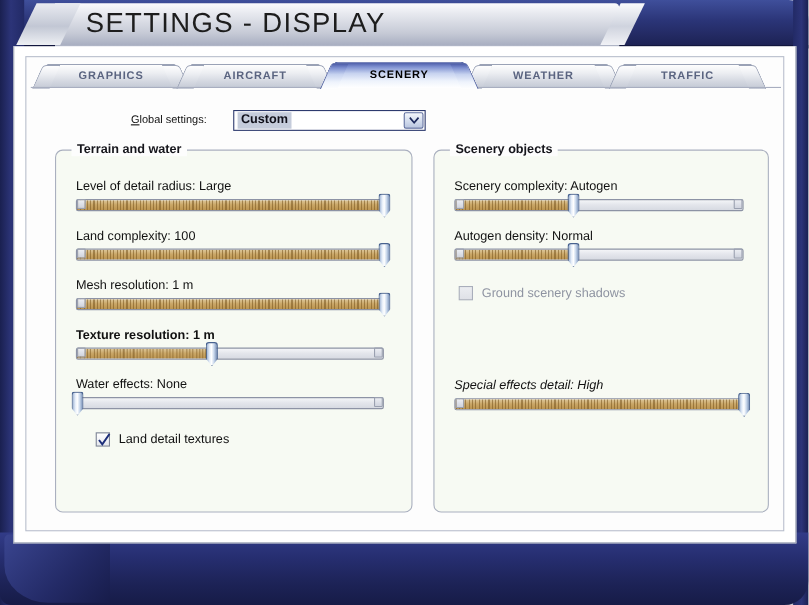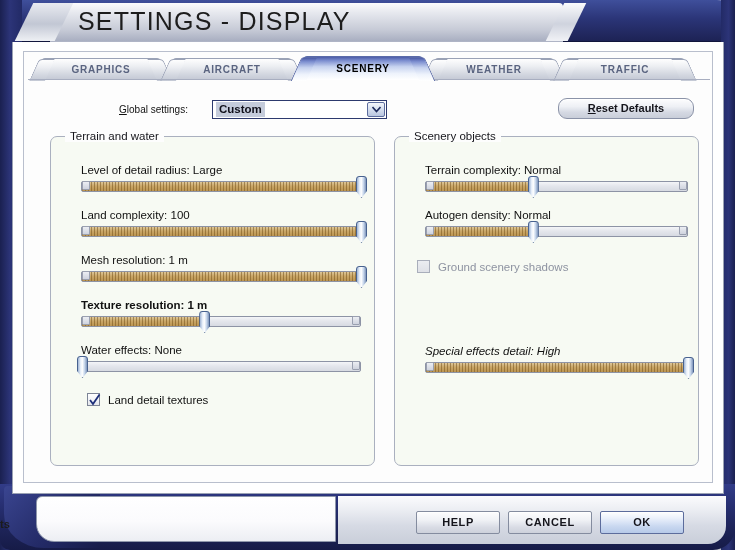--- a/index.html
+++ b/index.html
@@ -240,27 +240,27 @@
   }
   .groupbox.left  { left: 26px;  top: 84px; width: 325px; height: 330px; }
   .groupbox.right { left: 370px; top: 84px; width: 305px; height: 330px; }
 
   .group-title {
     position: absolute;
     top: -7px; left: 14px;
     background: #fdfdfd;
     padding: 0 5px;
     font-size: 11.5px;
-    font-weight: normal;
+    font-weight: bold;
     color: #16161c;
     white-space: nowrap;
   }
 
   
-  .slider-row { position: absolute; margin-left: 12px; }
+  .slider-row { position: absolute; }
   .slider-label {
     font-size: 11.5px;
     color: #111;
     white-space: nowrap;
     margin-bottom: 4px;
     display:block;
   }
 
   .slider {
     position: relative;
@@ -437,21 +437,20 @@
 
       <div class="combo">
         <span class="combo-value">Custom</span>
         <span class="combo-arrow">
           <svg width="9" height="7" viewBox="0 0 9 7" aria-hidden="true">
             <path d="M0.5 1 L4.5 5.6 L8.5 1" fill="none" stroke="#1d2a5c" stroke-width="1.6"></path>
           </svg>
         </span>
       </div>
 
-      <div class="reset-btn"><u>R</u><span>eset Defaults</span></div>
 
       <div class="groupbox left">
         <div class="group-title">Terrain and water</div>
 
         <div class="slider-row" style="left:18px; top:27px; width:280px;">
           <span class="slider-label">Level of detail radius: Large</span>
           <div class="slider">
             <div class="slider-track">
               <div class="slider-fill" style="width:100%;"></div>
             </div>
@@ -512,21 +511,21 @@
             </svg>
           </span>
           <span class="check-label">Land detail textures</span>
         </div>
       </div>
 
       <div class="groupbox right">
         <div class="group-title">Scenery objects</div>
 
         <div class="slider-row" style="left:18px; top:27px; width:263px;">
-          <span class="slider-label">Terrain complexity: Normal</span>
+          <span class="slider-label">Scenery complexity: Autogen</span>
           <div class="slider">
             <div class="slider-track">
               <div class="slider-fill" style="width:41%;"></div>
             </div>
             <div class="slider-endcap l"></div>
             <div class="slider-endcap r"></div>
             <div class="slider-thumb" style="left:41%;"></div>
           </div>
         </div>
 
@@ -555,23 +554,14 @@
             </div>
             <div class="slider-endcap l"></div>
             <div class="slider-thumb" style="left:100%;"></div>
           </div>
         </div>
       </div>
 
     </div>
   </div>
 
-  <div class="bottom-bar">
-    <div class="bottom-plate"></div>
-    <div class="bottom-left-panel"></div>
-    <div class="corner-text">ts</div>
-
-    <div class="dlg-btn btn-help">HELP</div>
-    <div class="dlg-btn btn-cancel">CANCEL</div>
-    <div class="dlg-btn primary btn-ok">OK</div>
-  </div>
 
 </div>
 
 </body></html>

